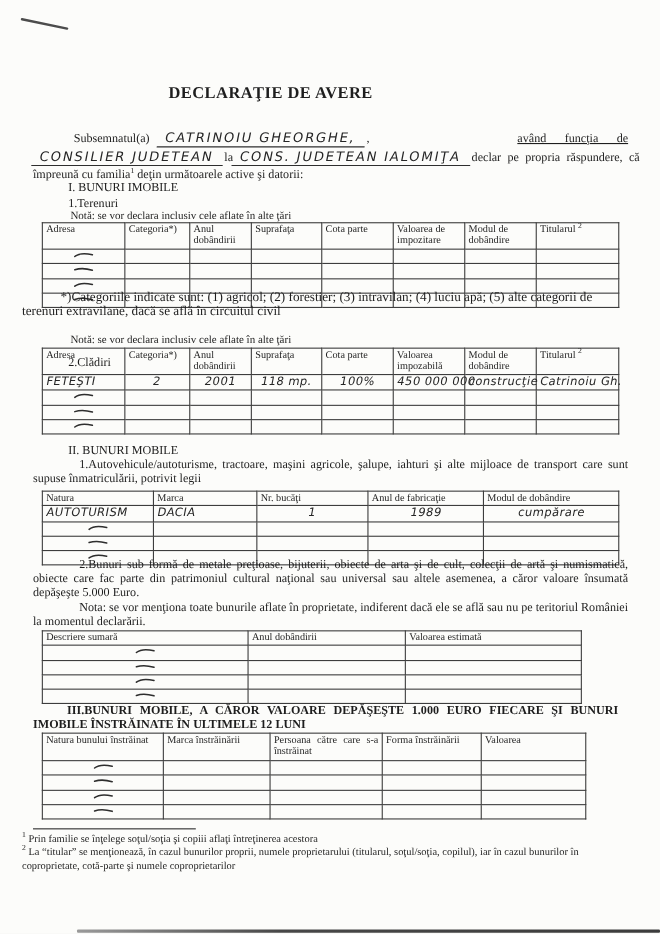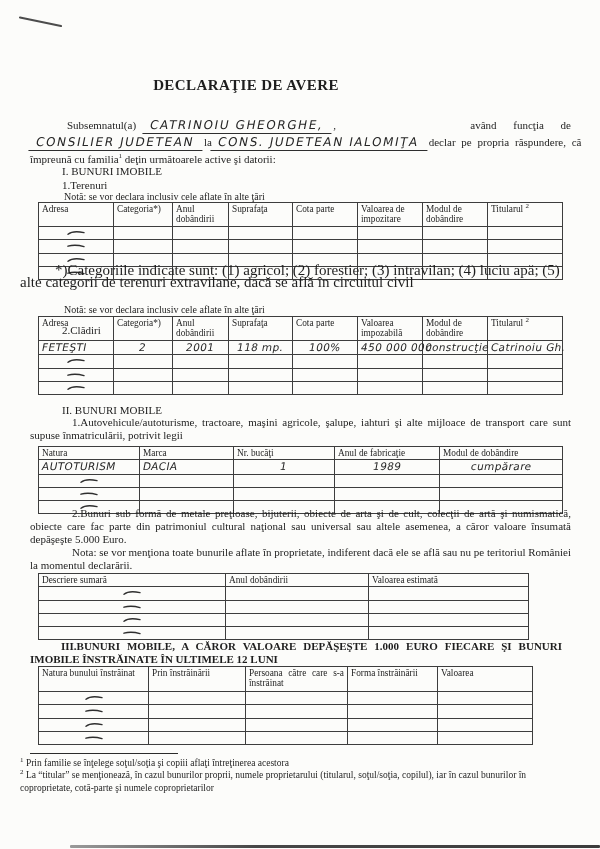--- a/index.html
+++ b/index.html
@@ -2,30 +2,30 @@
 <html><head>
 <meta charset="utf-8">
 <style>
   html,body{margin:0;padding:0;background:#dedede;}
   .page{position:relative;width:600px;height:849px;background:#fcfcfa;overflow:hidden;
         font-family:"Liberation Serif",serif;color:#1e1e1e;}
   .abs{position:absolute;}
   .title{top:77px;left:0;width:492px;text-align:center;font-weight:bold;font-size:15px;letter-spacing:.4px;}
   .intro{top:101px;left:30px;width:541px;font-size:11px;line-height:16px;margin-top:16px;}
   .l1{display:flex;align-items:baseline;padding-left:37px;}
-  .l1 .tail{margin-left:auto;word-spacing:14px;}
+  .l1 .tail{margin-left:auto;word-spacing:14px;text-decoration:underline;}
   .l2{display:flex;align-items:baseline;justify-content:space-between;white-space:nowrap;}
   .l2 .pr{word-spacing:3px;}
   .hw{font-family:"DejaVu Sans",sans-serif;display:inline-block;transform:skewX(-11deg);color:#262626;}
   .intro .hw{font-size:12px;letter-spacing:1.6px;}
   .u{border-bottom:1px solid #2e2e2e;padding:0 10px 0 6px;}
   .shead{font-size:11px;}
   .sub{font-size:11px;}
   .note{font-size:10px;}
-  .fn{font-size:15px;line-height:11.5px;}
+  .fn{font-size:12px;line-height:11.5px;}
   .hang{text-indent:35px;}
   .para{font-size:11px;line-height:13px;text-align:justify;text-indent:42px;}
   .t{position:absolute;border-collapse:collapse;table-layout:fixed;}
   .t th,.t td{border:1px solid #3d3d3d;font-size:9.3px;line-height:10.3px;padding:1px 3px;
               vertical-align:top;text-align:left;font-weight:normal;overflow:visible;}
   .t1 thead tr,.t2 thead tr{height:24px;}
   .t3 thead tr,.t4 thead tr{height:13px;}
   .t5 thead tr{height:25px;}
   .t1 tbody tr{height:9px;} .t2 tbody tr{height:9px;}
   .t3 tbody tr{height:10px;} .t4 tbody tr{height:11px;} .t5 tbody tr{height:13px;}
@@ -344,21 +344,21 @@
     <colgroup>
         <col style="width:110px">
         <col style="width:97px">
         <col style="width:102px">
         <col style="width:90px">
         <col style="width:95px">
       </colgroup>
     <thead>
         <tr>
       <th>Natura bunului înstrăinat</th>
-      <th>Prin înstrăinării</th>
+      <th>Marca înstrăinării</th>
       <th style="text-align:justify;">Persoana către care s-a înstrăinat</th>
       <th>Forma înstrăinării</th>
       <th>Valoarea</th>
     </tr>
       </thead>
     <tbody>
         <tr>
           <td class="dc"><svg width="20" height="7" viewBox="0 0 20 7">
               <path d="M2 5.2 Q 7 1.2 18 3.6" fill="none" stroke="#2e2e2e" stroke-width="1.4" stroke-linecap="round"></path>
             </svg></td>

